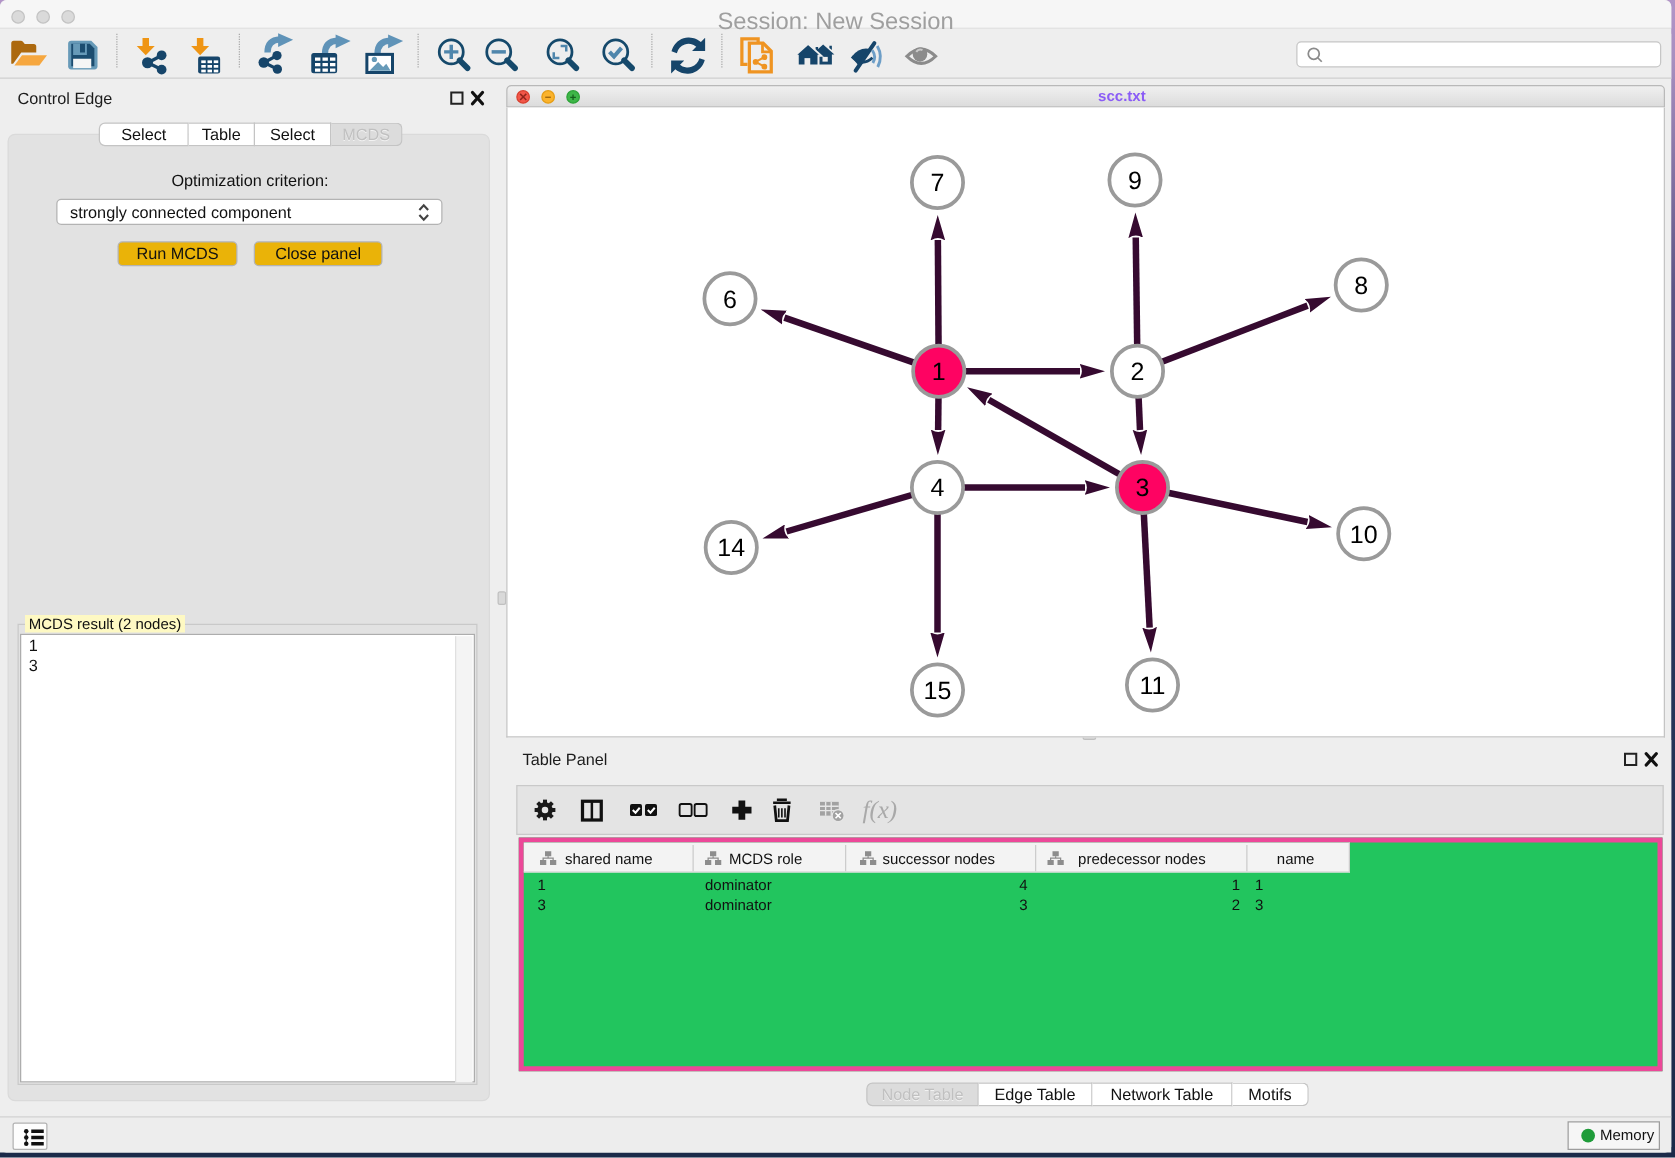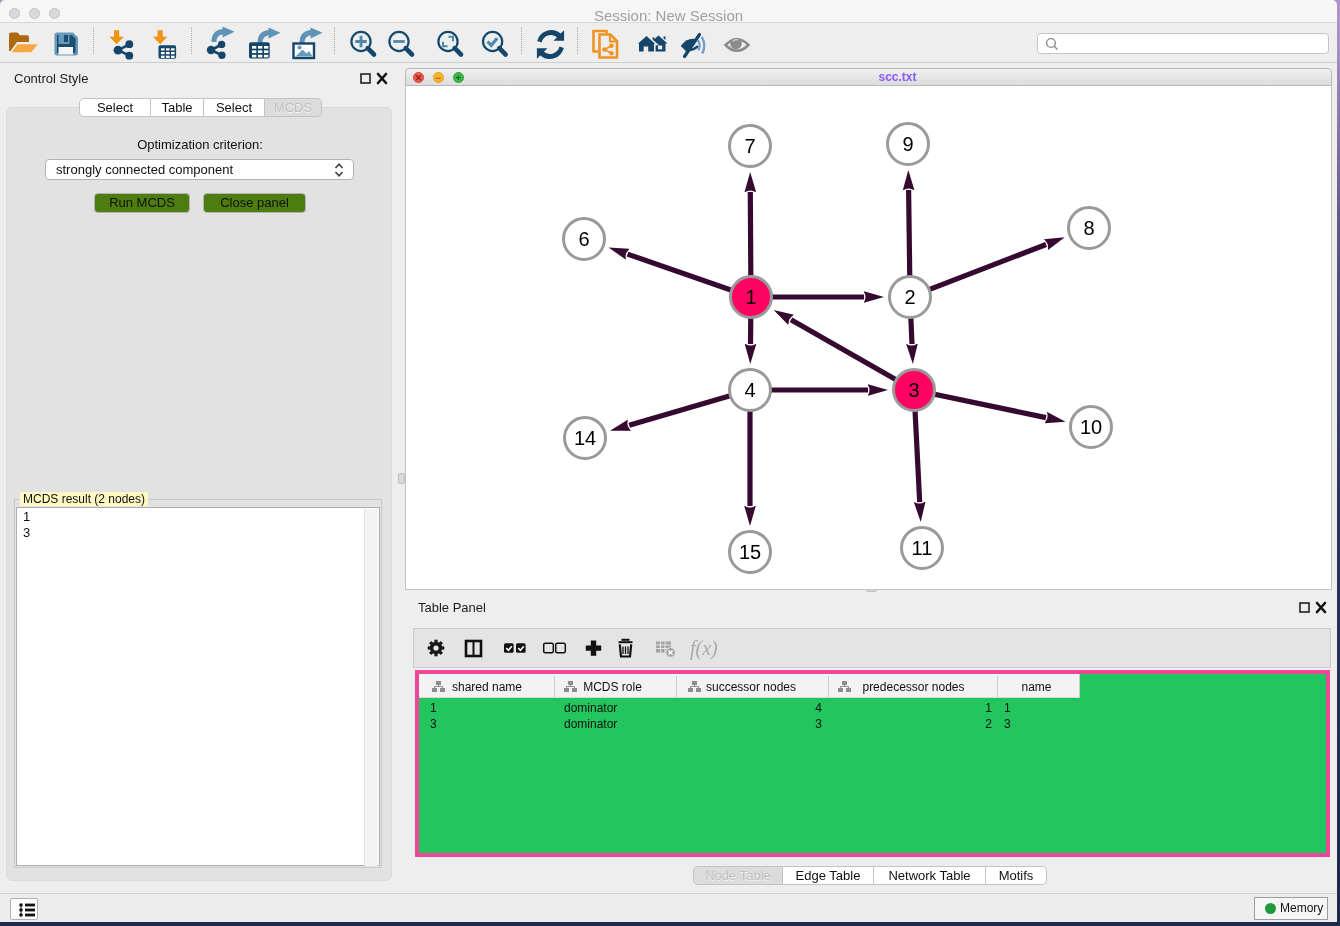--- a/index.html
+++ b/index.html
@@ -14,21 +14,21 @@
   position:absolute; left:0; top:4; width:1337px; height:922px;
   background:#eeeeee; border-radius:5px;
   overflow:hidden;
 }
 
 #titlebar { position:absolute; left:0; top:4; width:1337px; height:23px;
   background:#f6f6f6; border-bottom:1px solid #d8d8d8; border-radius:6px 6px 0 0; }
 .tl { position:absolute; top:8px; width:11px; height:11px; border-radius:50%;
   background:#dadada; border:1px solid #c3c3c3; }
 #titletext { position:absolute; top:7px; left:0; width:1337px; text-align:center;
-  font-size:15px; color:#9f9f9f; }
+  font-size:19px; color:#9f9f9f; }
 
 #toolbar { position:absolute; left:0; top:27px; width:1337px; height:36px;
   background:#eeeeee; border-bottom:1px solid #cfcfcf; }
 .tsep { position:absolute; top:27px; height:27px; width:0; border-left:1px dotted #a9a9a9; }
 #searchbox { position:absolute; left:1037px; top:33px; width:292px; height:21px;
   background:#fff; border:1px solid #c6c6c6; border-radius:4px; }
 
 #cp-title { position:absolute; left:14px; top:71px; font-size:13px; color:#1c1c1c; }
 #cp-panel { position:absolute; left:6px; top:107px; width:386px; height:774px;
   background:#e2e2e2; border:1px solid #dadada; border-radius:6px; }
@@ -36,21 +36,21 @@
 .tab { border:1px solid #c4c4c4; border-left:none; background:#fff; color:#111;
   display:flex; align-items:center; justify-content:center; }
 .tab.first { border-left:1px solid #c4c4c4; border-radius:5px 0 0 5px; }
 .tab.last { border-radius:0 5px 5px 0; }
 .tab.seldis { background:#dcdcdc; color:#c0c0c0; text-shadow:0 1px 0 #f2f2f2; }
 #opt-label { position:absolute; left:0; top:137px; width:400px; text-align:center;
   font-size:13px; color:#111; }
 #combo { position:absolute; left:45px; top:159px; width:309px; height:21px; background:#fff;
   border:1px solid #b3b3b3; border-radius:4px; font-size:13px; color:#111; line-height:19px;
   padding-left:10px; }
-.btn { position:absolute; height:20px; background:#4d7c0f; border:1px solid #b3b3b3;
+.btn { position:absolute; height:20px; background:#eab308; border:1px solid #b3b3b3;
   border-radius:4px; font-size:13px; color:#111; text-align:center; line-height:18px; }
 #fieldset { position:absolute; left:14px; top:499px; width:368px; height:369px;
   border:1px solid #c9c9c9; }
 #fieldset-label { position:absolute; left:20px; top:492px; font-size:12px; color:#111;
   background:#fef9c3; padding:0 3px; }
 #mcds-text { position:absolute; left:16px; top:507px; width:364px; height:359px;
   background:#fff; border:1px solid #adadad; font-size:13px; color:#111; }
 #mcds-scroll { position:absolute; right:1px; top:1px; width:14px; height:357px;
   background:#f4f4f4; border-left:1px solid #e0e0e0; }
 
@@ -230,21 +230,21 @@
 
 <path d="M725.5 45 Q737 33.5 748.5 45 Q737 56.5 725.5 45 Z" fill="none" stroke="#8b8b8b" stroke-width="2.5"></path>
 <circle cx="736" cy="43.5" r="5.8" fill="#8b8b8b"></circle>
 <path d="M733 41.5 a4 4 0 0 1 5 -1.5" stroke="#c9c9c9" stroke-width="1.6" fill="none"></path>
 </svg>
 <div id="searchbox"><svg width="16" height="16" viewBox="0 0 16 16" style="margin:2px 0 0 6px;">
       <circle cx="7" cy="7" r="4.4" fill="none" stroke="#8b8b8b" stroke-width="1.4"></circle>
       <path d="M10.2 10.2 L13.4 13.4" stroke="#8b8b8b" stroke-width="1.4"></path>
     </svg></div>
 
-<div id="cp-title">Control Style</div>
+<div id="cp-title">Control Edge</div>
 <div id="cp-icons"></div>
 <div id="cp-panel"></div>
 <div class="tabs" style="left:79px; top:98px; height:19px;">
   <div class="tab first" style="width:72px;">Select</div>
   <div class="tab" style="width:53px;">Table</div>
   <div class="tab" style="width:61px;">Select</div>
   <div class="tab last seldis" style="width:57px;">MCDS</div>
 </div>
 <div id="opt-label">Optimization criterion:</div>
 <div id="combo">strongly connected component<svg width="10" height="16" viewBox="0 0 10 16" style="position:absolute; right:9px; top:2px;">

